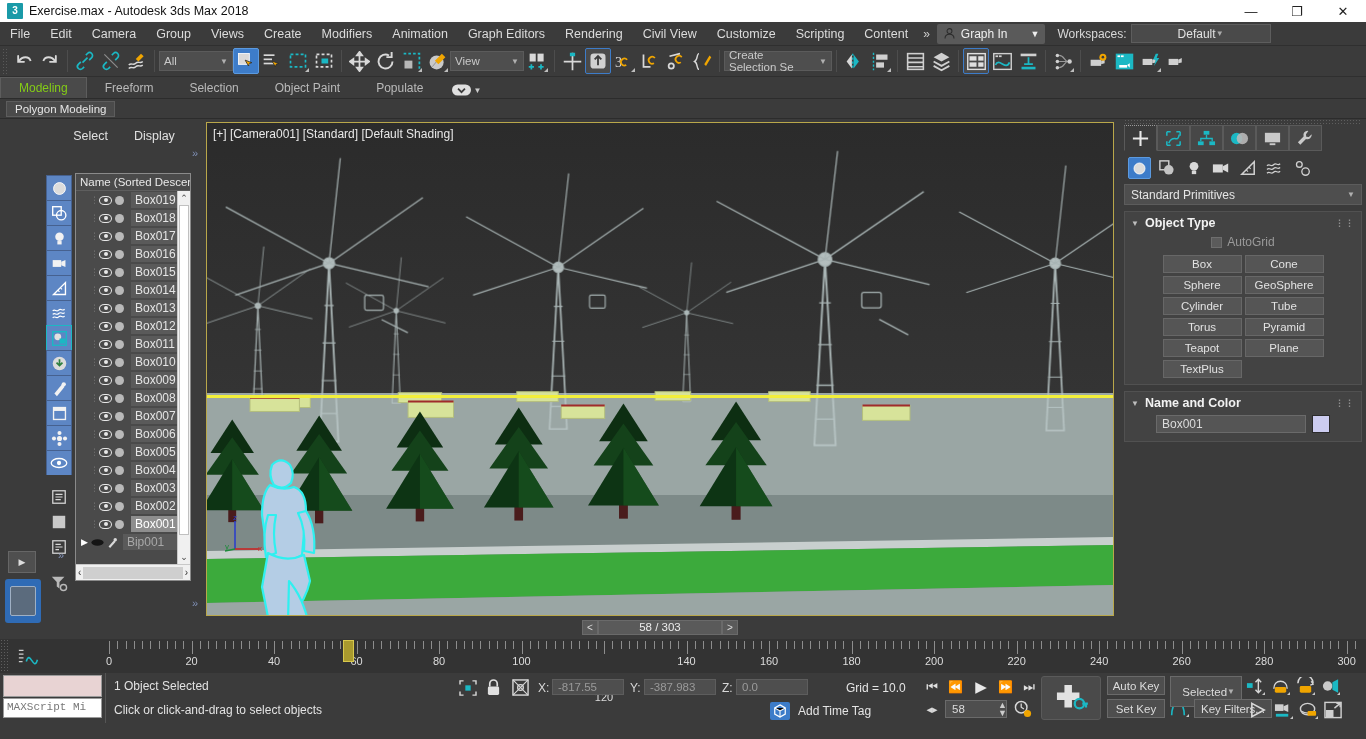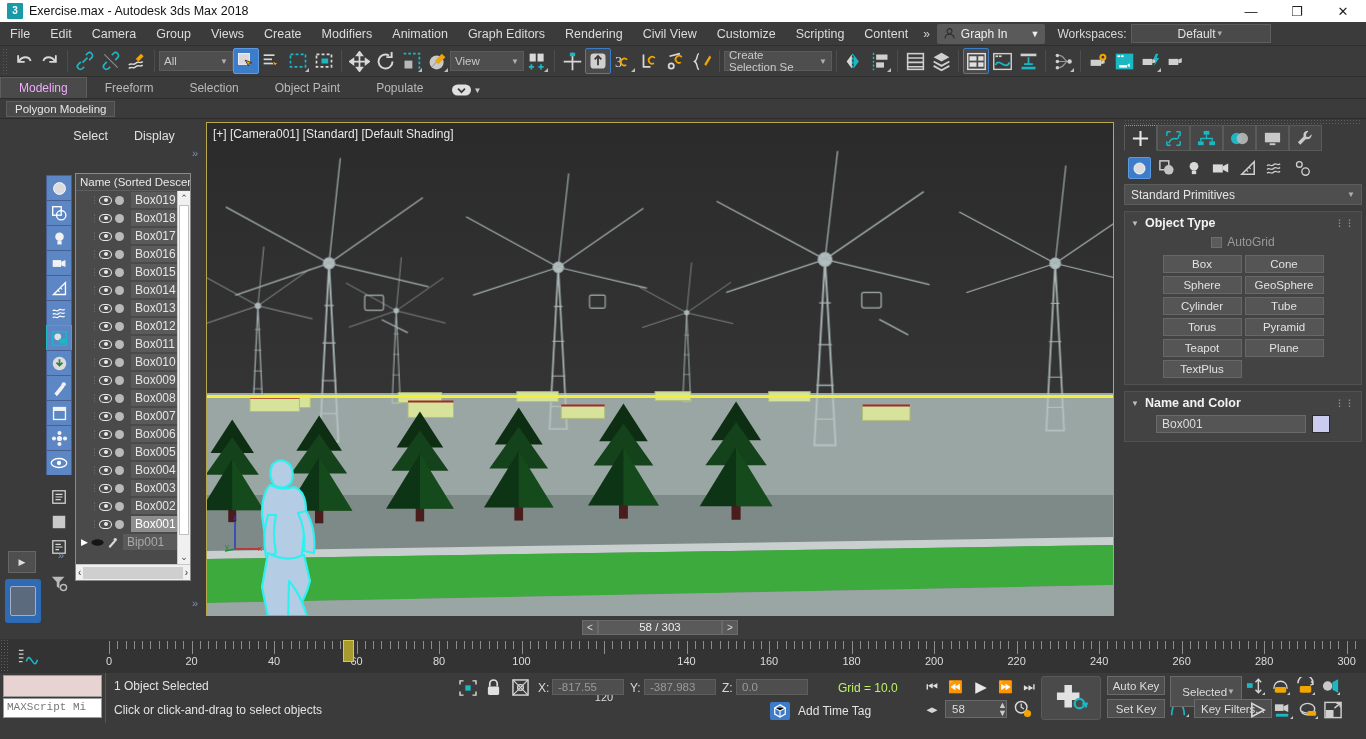--- a/index.html
+++ b/index.html
@@ -47,21 +47,21 @@
   .tbtn.onl{ background:#4a4a4a; border:1px solid #3d7cc9;}
   .sep{ width:1px;height:22px;background:#2e2e2e;border-right:1px solid #4d4d4d;margin:0 4px;flex:none;}
   .corner{ position:absolute;right:1px;bottom:1px;width:0;height:0;
     border-left:4px solid transparent;border-bottom:4px solid #bdbdbd;}
   .dd{ height:20px;background:#4e4e4e;border:1px solid #5b5b5b;display:flex;align-items:center;
     justify-content:space-between;padding:0 4px;color:#c9c9c9;font-size:11.5px;flex:none;}
   .dd .caret{font-size:8px;color:#b0b0b0;margin-left:6px;}
   
   #ribbon{height:22px;background:#3b3b3b;display:flex;align-items:flex-end;border-bottom:1px solid #2c2c2c;}
   #ribbon .rtab{ padding:3px 18px;font-size:12px;color:#b9b9b9;}
-  #ribbon .rtab.act{ background:#4a4a4a;color:#f0abfc;border-top:1px solid #5d5d5d;
+  #ribbon .rtab.act{ background:#4a4a4a;color:#84cc16;border-top:1px solid #5d5d5d;
      border-left:1px solid #5d5d5d;border-right:1px solid #5d5d5d;}
   #ribbon2{height:20px;background:#3b3b3b;display:flex;align-items:center;border-bottom:1px solid #2c2c2c;}
   #ribbon2 .pm{ background:#4a4a4a;border:1px solid #5d5d5d;padding:1px 8px;font-size:11.5px;color:#e6e6e6;margin-left:6px;}
   
   #body{ display:flex; height:520px; }
   
   #leftdock{ width:44px;background:#3b3b3b;position:relative; }
   #leftflyout{ position:absolute;left:8px;top:432px;width:28px;height:22px;background:#4f4f4f;
     border:1px solid #666;display:flex;align-items:center;justify-content:center;color:#ddd;font-size:9px;}
   #leftcube{ position:absolute;left:5px;top:460px;width:36px;height:44px;background:#2f6bb5;border-radius:3px;
@@ -1304,21 +1304,21 @@
           <path d="M1 1l16 16M17 1L1 17" stroke="#d8d8d8" stroke-width="1.1"></path>
           <circle cx="9" cy="9" r="3" fill="none" stroke="#d8d8d8" stroke-width="1.4"></circle>
         </svg>
     </div>
     <span style="position:absolute;left:88px;top:8px;font-size:12px">X:</span>
     <div class="coordfld" style="position:absolute;left:102px;top:6px;width:72px">-817.55</div>
     <span style="position:absolute;left:180px;top:8px;font-size:12px">Y:</span>
     <div class="coordfld" style="position:absolute;left:194px;top:6px;width:72px">-387.983</div>
     <span style="position:absolute;left:272px;top:8px;font-size:12px">Z:</span>
     <div class="coordfld" style="position:absolute;left:286px;top:6px;width:72px">0.0</div>
-    <span style="position:absolute;left:388px;top:8px;font-size:12px;color:#bef264">Grid = 10.0</span>
+    <span style="position:absolute;left:396px;top:8px;font-size:12px;color:#e5e5e5">Grid = 10.0</span>
 
     <div style="position:absolute;left:320px;top:29px;width:20px;height:18px;background:#3d7cc9;border-radius:2px;display:flex;align-items:center;justify-content:center">
       <svg width="14" height="14" viewBox="0 0 16 16">
           <path d="M8 1l6 3.5v7L8 15 2 11.5v-7z" fill="none" stroke="#fff" stroke-width="1.4"></path>
           <path d="M2 4.5L8 8l6-3.5M8 8v7" stroke="#fff" stroke-width="1.2"></path>
         </svg>
     </div>
     <span style="position:absolute;left:348px;top:31px;font-size:12px;color:#e4e4e4">Add Time Tag</span>
   </div>
 

